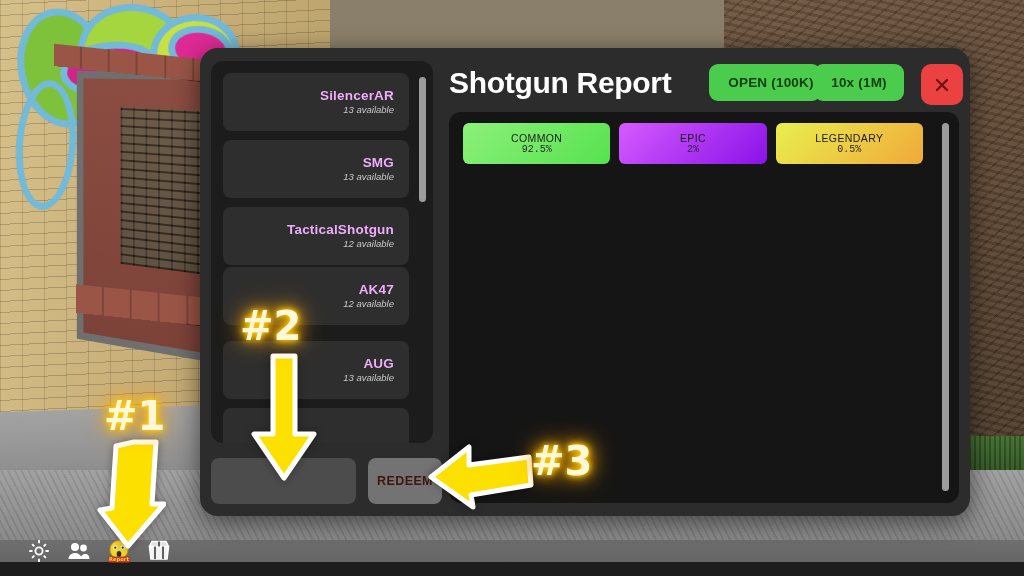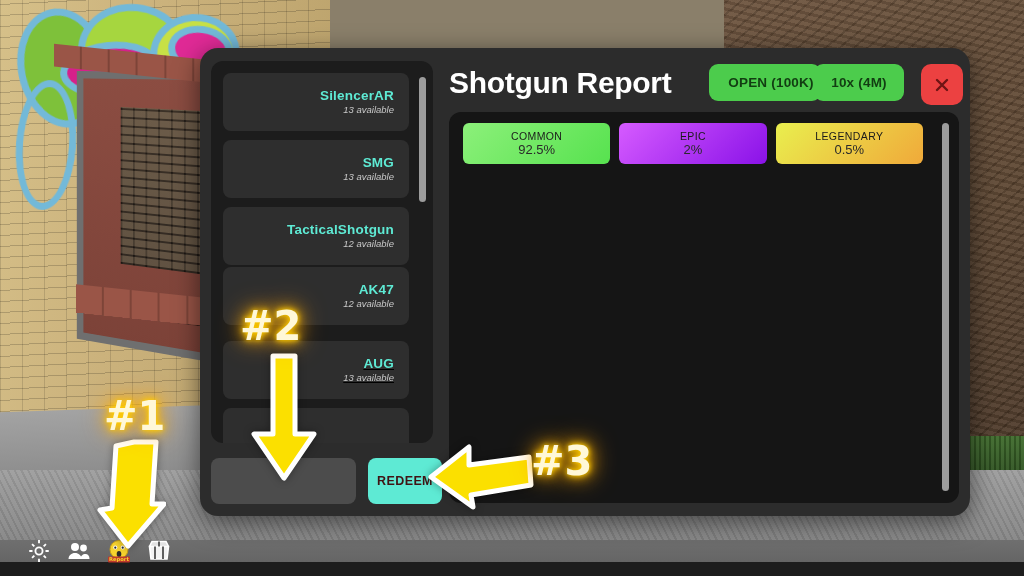--- a/index.html
+++ b/index.html
@@ -104,41 +104,41 @@
     background: #1c1c1c; border-radius: 12px; overflow: hidden;
   }
   .side-item {
     position: absolute; left: 12px; width: 186px; height: 58px;
     background: #2e2e2e; border-radius: 8px;
     display: flex; flex-direction: column;
     align-items: flex-end; justify-content: center;
     padding-right: 15px;
   }
   .side-item .si-name {
-    color: #5eead4; font-size: 13.5px; font-weight: bold; letter-spacing: .2px;
+    color: #f0abfc; font-size: 13.5px; font-weight: bold; letter-spacing: .2px;
     line-height: 15px;
   }
   .side-item .si-sub {
     color: #c9c9c9; font-size: 9.5px; font-style: italic; line-height: 13px;
   }
   #side-scrollbar {
     position: absolute; right: 7px; top: 16px; width: 7px; height: 125px;
     background: #9c9c9c; border-radius: 4px;
   }
 
   
   #code-input {
     position: absolute; left: 11px; top: 410px; width: 145px; height: 46px;
     background: #4c4c4c; border: none; border-radius: 8px;
     color: #ffffff; font-size: 13px; padding: 0 10px;
     font-family: "Liberation Sans", sans-serif;
   }
   #redeem-button {
     position: absolute; left: 168px; top: 410px; width: 74px; height: 46px;
-    background: #5eead4; border: none; border-radius: 8px;
+    background: #737373; border: none; border-radius: 8px;
     color: #401414; font-size: 12.5px; font-weight: bold; letter-spacing: .4px;
     display: flex; align-items: center; justify-content: center;
     overflow: hidden; white-space: nowrap;
   }
 
   
   #modal-title {
     position: absolute; left: 249px; top: 18px;
     color: #ffffff; font-size: 30px; font-weight: bold; letter-spacing: -.3px;
   }
@@ -169,22 +169,22 @@
   }
   .rarity-pill {
     flex: 1; height: 41px; border-radius: 6px;
     display: flex; flex-direction: column;
     align-items: center; justify-content: center;
   }
   .rarity-pill .r-name {
     font-size: 10.5px; font-weight: normal; letter-spacing: .4px; color: #1a1a1a;
   }
   .rarity-pill .r-pct {
-    font-size: 13px; color: #2a2a2a;
-    font-family: Liberation Sans, sans-serif;
+    font-size: 10px; color: #2a2a2a;
+    font-family: Liberation Mono, monospace;
   }
   #content-scrollbar {
     position: absolute; right: 10px; top: 11px; width: 7px; height: 368px;
     background: #9c9c9c; border-radius: 4px;
   }
 
   
   .anno-label {
     position: absolute; z-index: 8;
     color: #fff8d8; font-size: 40px; font-weight: bold;
@@ -271,37 +271,37 @@
       <span class="si-sub">13 available</span>
     </div>
     <div class="side-item" style="top:146px;">
       <span class="si-name">TacticalShotgun</span>
       <span class="si-sub">12 available</span>
     </div>
     <div class="side-item" style="top:206px;">
       <span class="si-name">AK47</span>
       <span class="si-sub">12 available</span>
     </div>
-    <div class="side-item" style="top:280px;text-decoration:underline;">
+    <div class="side-item" style="top:280px;">
       <span class="si-name">AUG</span>
       <span class="si-sub">13 available</span>
     </div>
     <div class="side-item" style="top:347px;">
       <span class="si-name"></span>
       <span class="si-sub"></span>
     </div>
     <div id="side-scrollbar"></div>
   </div>
 
   <input id="code-input" value="" placeholder="" style="">
   <button id="redeem-button">REDEEM</button>
 
   <div id="modal-title">Shotgun Report</div>
   <button class="hdr-btn" id="btn-open">OPEN (100K)</button>
-  <button class="hdr-btn" id="btn-open10">10x (4M)</button>
+  <button class="hdr-btn" id="btn-open10">10x (1M)</button>
   <button id="btn-close">
     <svg width="18" height="18" viewBox="0 0 18 18" stroke="#6e1414" stroke-width="2.4" stroke-linecap="round">
       <path d="M4 4l10 10M14 4L4 14"></path>
     </svg>
   </button>
 
   <div id="content-panel">
     <div id="rarity-row">
       <div class="rarity-pill" style="background:linear-gradient(135deg,#8cf07a,#57e24f);">
         <span class="r-name">COMMON</span>

